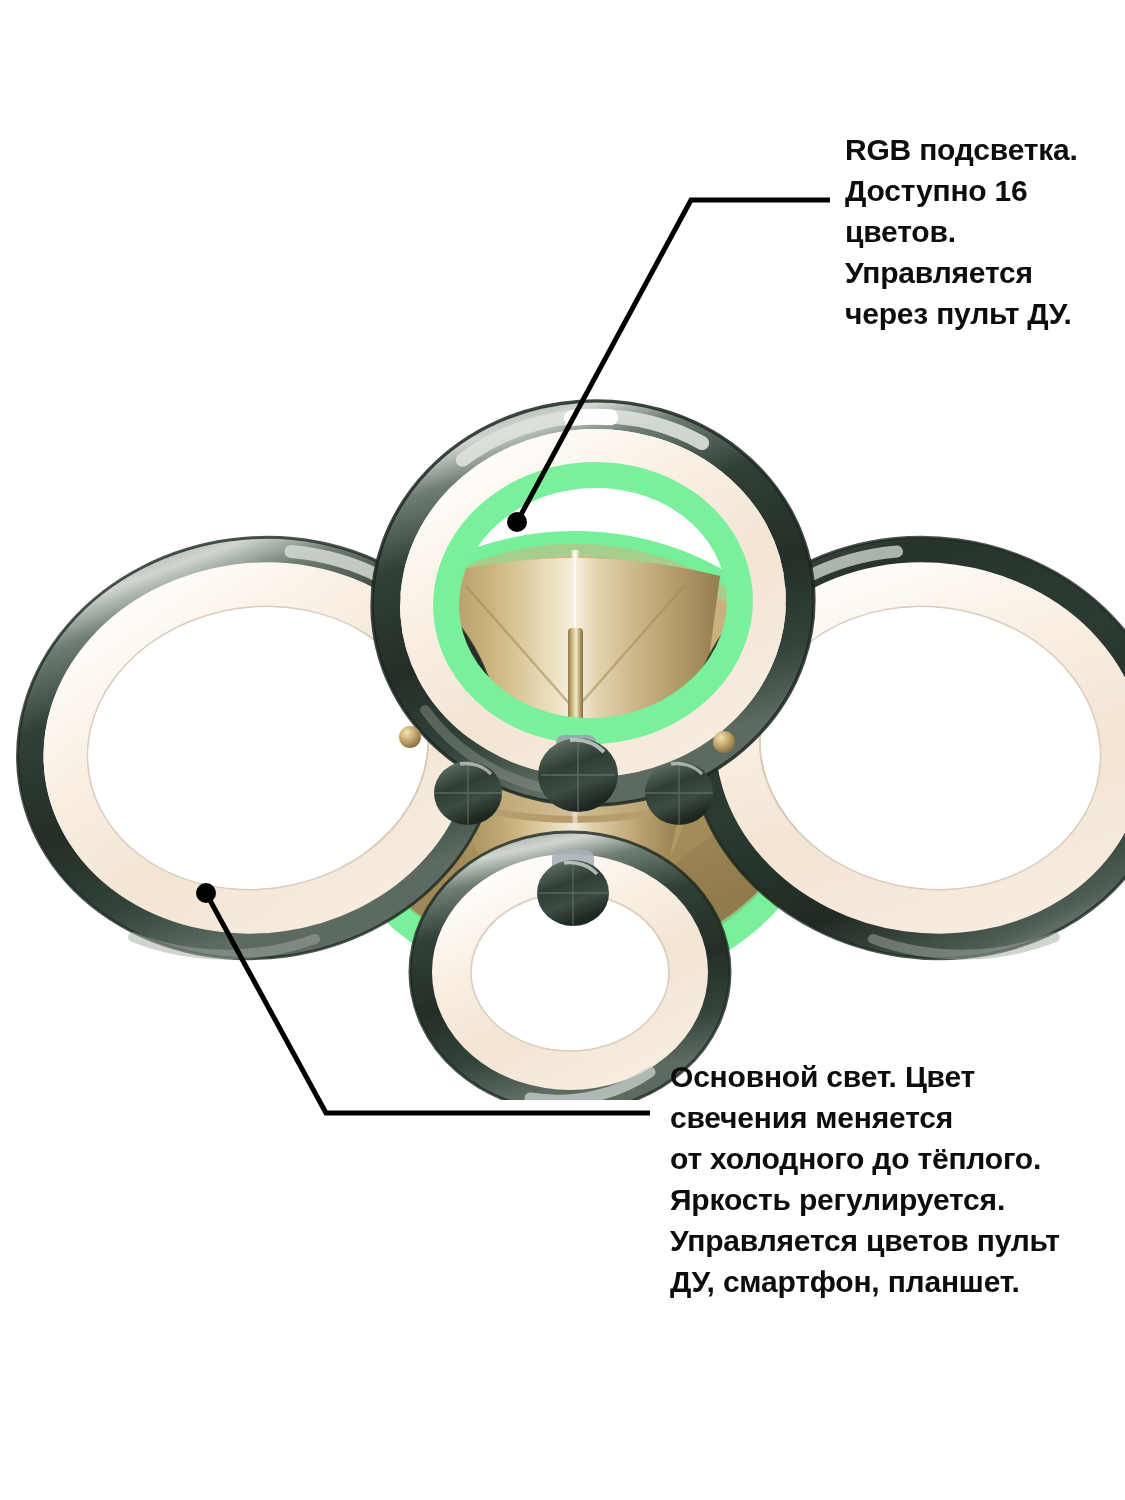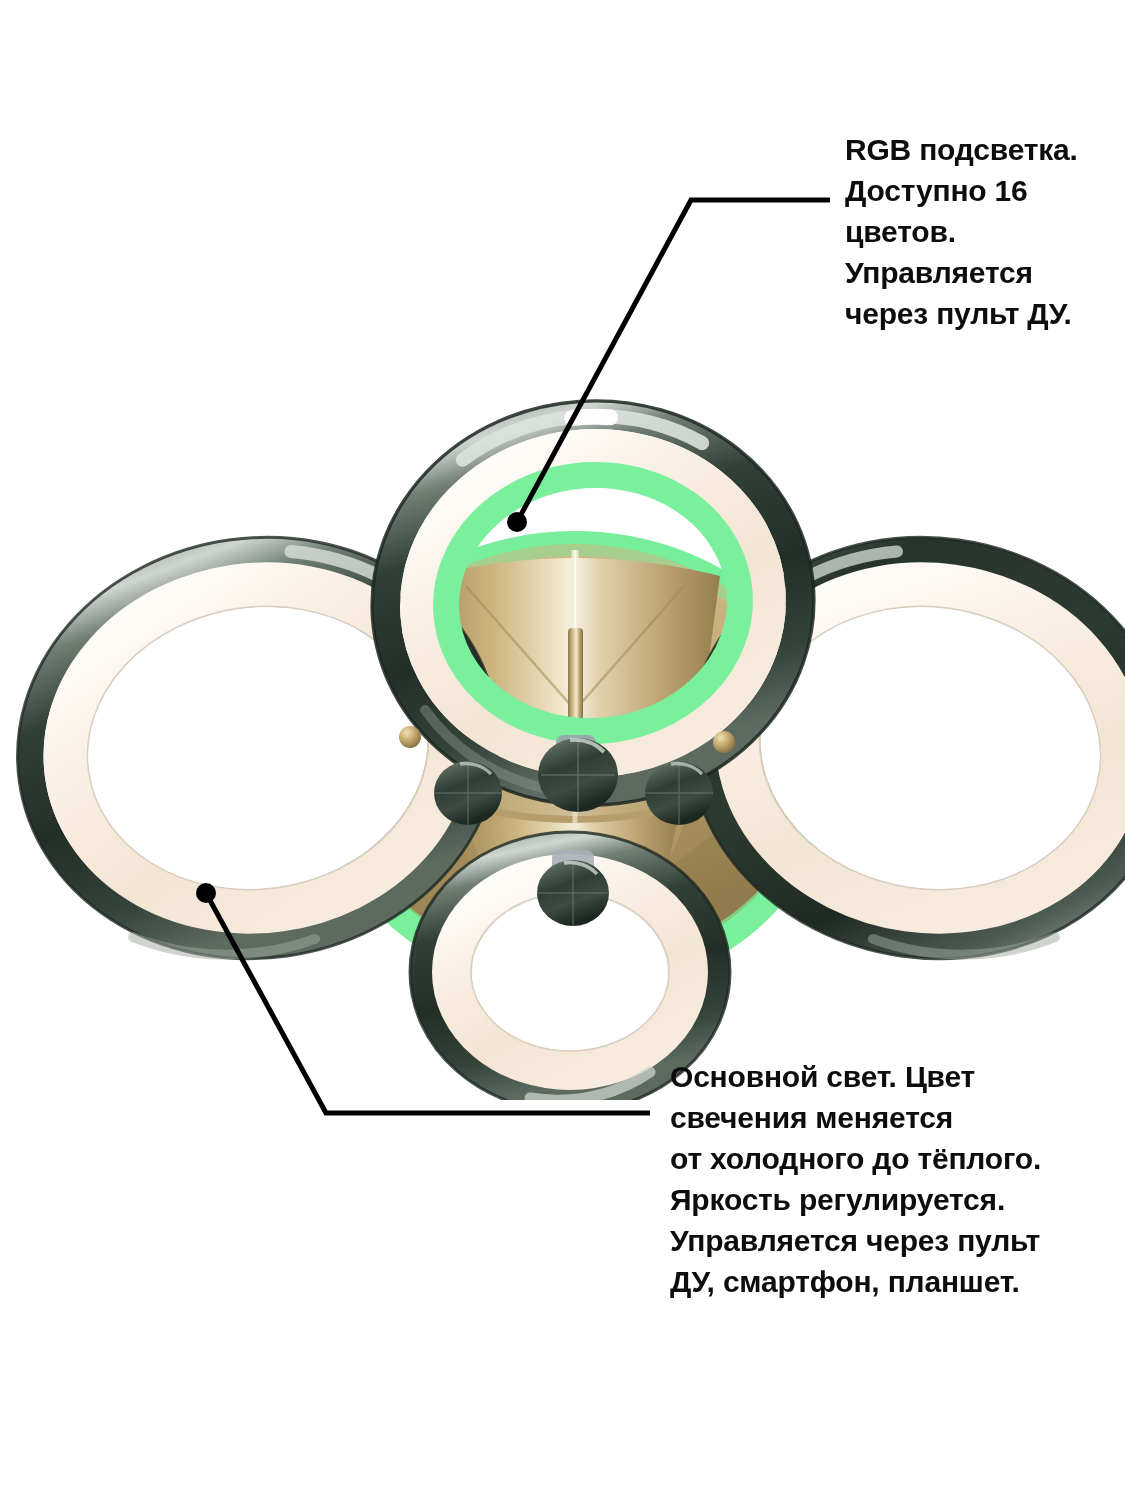--- a/index.html
+++ b/index.html
@@ -237,16 +237,16 @@
   <div class="callout" id="callout-rgb">RGB подсветка.
 Доступно 16
 цветов.
 Управляется
 через пульт ДУ.</div>
 
   <div class="callout" id="callout-main">Основной свет. Цвет
 свечения меняется
 от холодного до тёплого.
 Яркость регулируется.
-Управляется через пульт
+Управляется цветов пульт
 ДУ, смартфон, планшет.</div>
 
 </div>
 
 </body></html>

